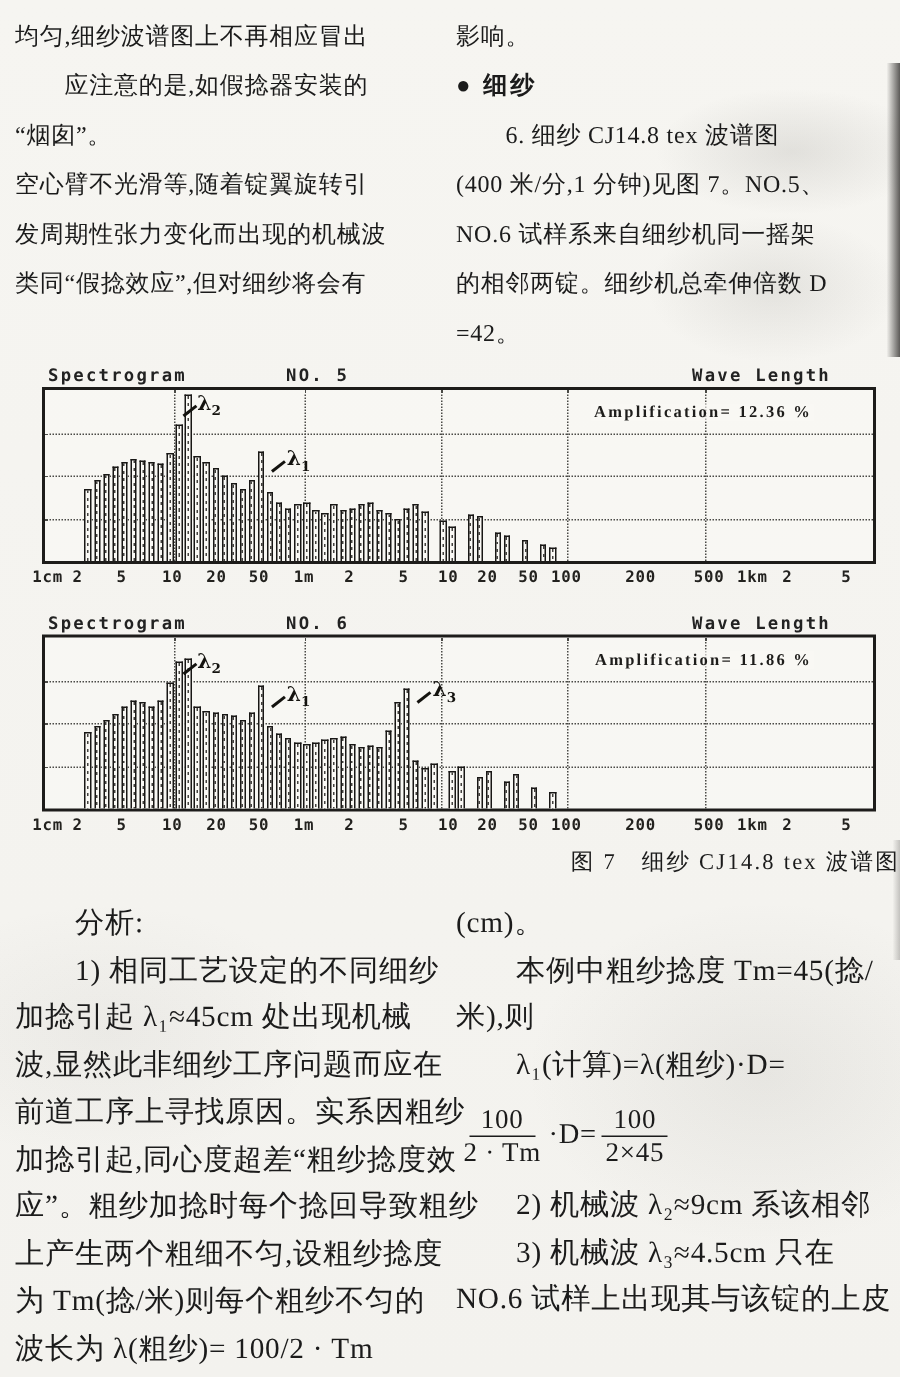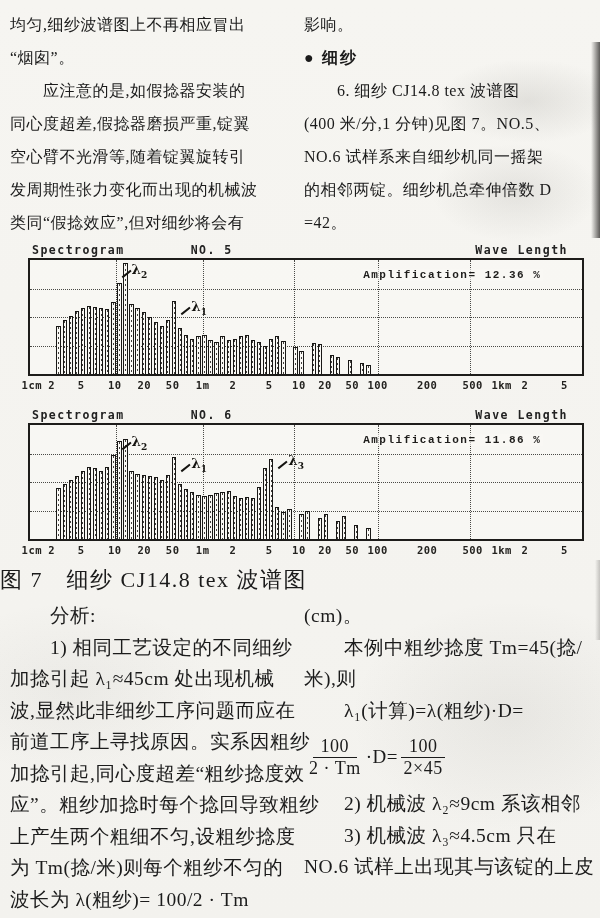--- a/index.html
+++ b/index.html
@@ -30,56 +30,55 @@
   #bot-right{left:304px;top:600px;width:292px}
   .tline{height:inherit}
   .tline.bullet{font-weight:bold;font-family:"Liberation Sans","DejaVu Sans",sans-serif;letter-spacing:2px}
 
   
   .figure{position:absolute;left:28px;top:243px;width:556px}
   .spectro{position:relative;margin-bottom:13px}
   .sp-header{display:flex;font-family:"DejaVu Sans Mono","Liberation Mono",monospace;
     font-weight:bold;font-size:11.5px;letter-spacing:1.5px;padding:0 4px;margin-bottom:1px;color:#222}
   .sp-no{margin-left:66px}
-  .sp-wl{margin-left:auto;margin-right:12px}
+  .sp-wl{margin-left:auto;margin-right:26px}
   .sp-box{position:relative;height:114px;border:2px solid #1d1c1a;background:rgba(250,249,245,.55)}
   .gx{position:absolute;top:0;bottom:0;width:0;border-left:1px dotted #4a4a46}
   .gy{position:absolute;left:0;right:0;height:0;border-top:1px dotted #4a4a46}
-  .amp{position:absolute;top:9px;right:7%;font-family:Liberation Mono, monospace;
+  .amp{position:absolute;top:9px;right:7%;font-family:Liberation Serif, serif;
     font-weight:bold;font-size:11px;letter-spacing:1.5px;color:#1e1d1b;background:rgba(250,249,245,.6);padding:0 2px}
   .bar{position:absolute;bottom:0;box-sizing:border-box;border:1.5px solid #181715;border-bottom:none;
     background-color:#faf9f5;
     background-image:repeating-linear-gradient(180deg,rgba(35,33,30,.85) 0 2px,transparent 2px 5px);
     background-size:1px 100%;background-position:50% 0;background-repeat:no-repeat}
   .lam{position:absolute;font-size:13.5px;font-weight:bold;color:#14130f;font-family:"DejaVu Serif",serif}
   .lam sub{font-size:9px}
   .lam::before{content:"";position:absolute;left:-11px;top:12px;width:11px;height:1.6px;background:#14130f;transform:rotate(-38deg)}
   .sp-ticks{position:relative;height:16px;margin-top:3px;font-family:"DejaVu Sans Mono","Liberation Mono",monospace;
     font-weight:bold;font-size:10.5px;letter-spacing:.5px;color:#23221f}
   .sp-ticks span{position:absolute;transform:translateX(-45%);white-space:nowrap}
 
-  .caption{position:absolute;left:0;top:565px;width:100%;text-align:left;
-    font-size:22px;letter-spacing:1.5px;font-weight:500}
+  .caption{position:absolute;left:0;top:565px;width:100%;text-align:right;
+    font-size:15px;letter-spacing:1.5px;font-weight:500}
 
   
   .formula{display:flex;align-items:center;height:62px;font-size:19px;letter-spacing:.5px;white-space:nowrap}
   .frac{display:inline-flex;flex-direction:column;align-items:center;line-height:1.12;font-size:18px;margin:0 3px}
   .frac .num{padding:0 8px;border-bottom:1.6px solid #1b1b1b}
   .frac .den{padding:0 2px}
 </style>
 </head>
 <body>
 
 <div class="page">
 
   <div class="tcol" id="top-left">
       <div class="tline">均匀,细纱波谱图上不再相应冒出</div>
+      <div class="tline">　　应注意的是,如假捻器安装的</div>
       <div class="tline">“烟囱”。</div>
-      <div class="tline">　　应注意的是,如假捻器安装的</div>
-      <div class="tline">同心度超差,假捻器磨损严重,锭翼</div>
       <div class="tline">空心臂不光滑等,随着锭翼旋转引</div>
       <div class="tline">发周期性张力变化而出现的机械波</div>
       <div class="tline">类同“假捻效应”,但对细纱将会有</div>
     </div>
   <div class="tcol" id="top-right">
       <div class="tline">影响。</div>
       <div class="tline bullet">● 细纱</div>
       <div class="tline">　　6. 细纱 CJ14.8 tex 波谱图</div>
       <div class="tline">(400 米/分,1 分钟)见图 7。NO.5、</div>
       <div class="tline">NO.6 试样系来自细纱机同一摇架</div>

